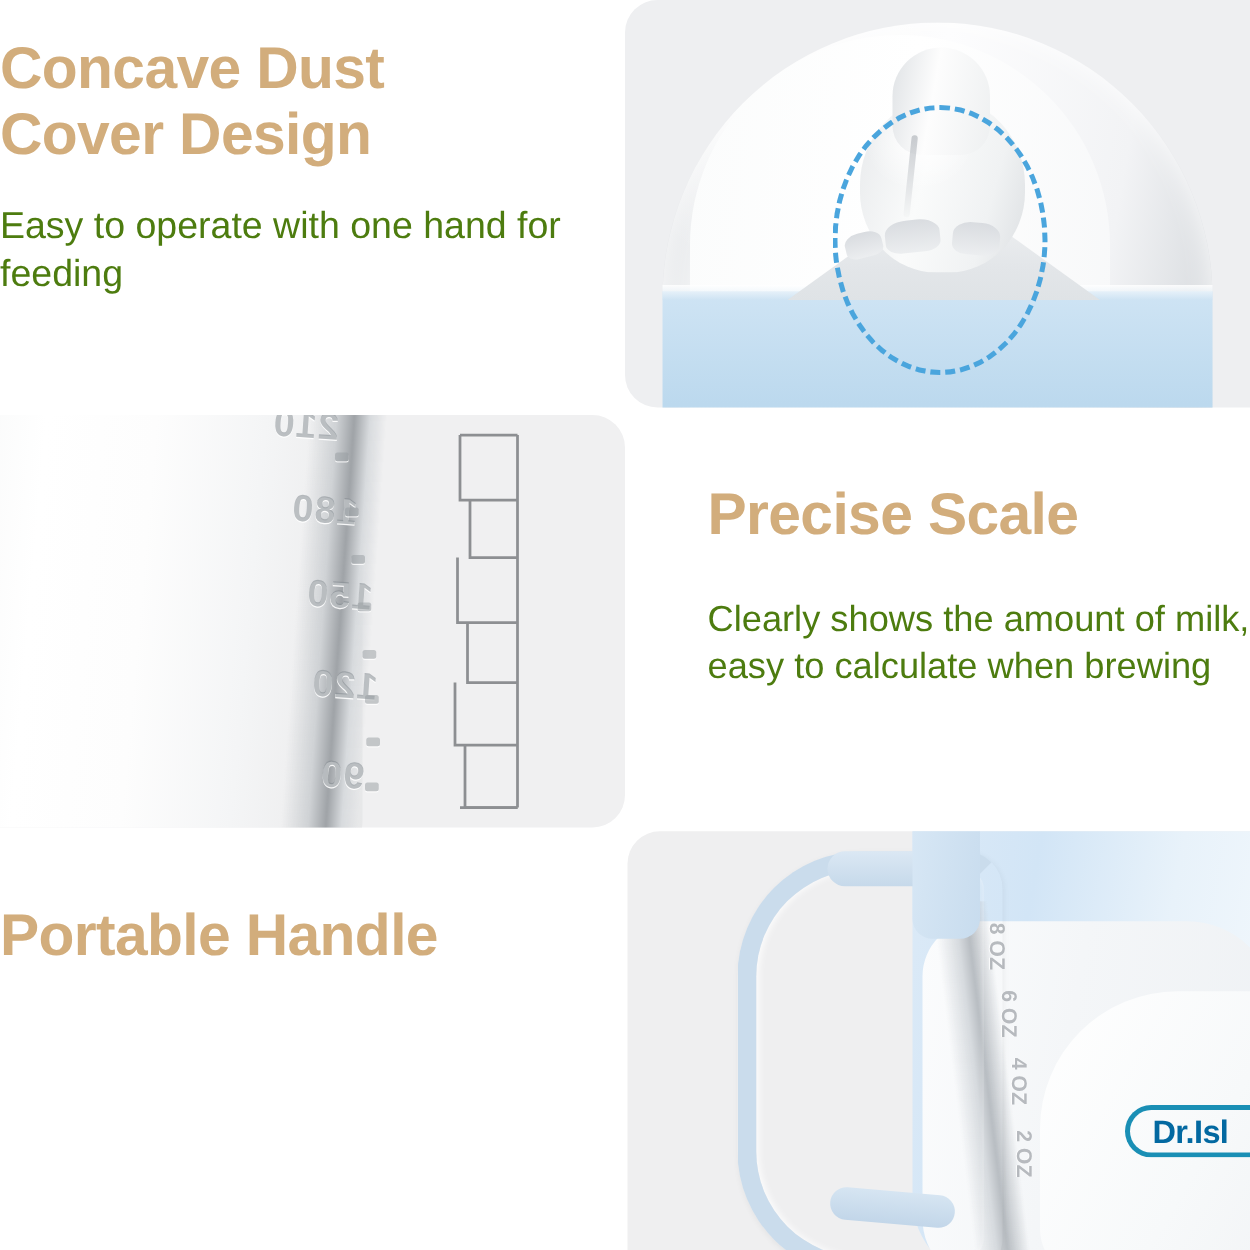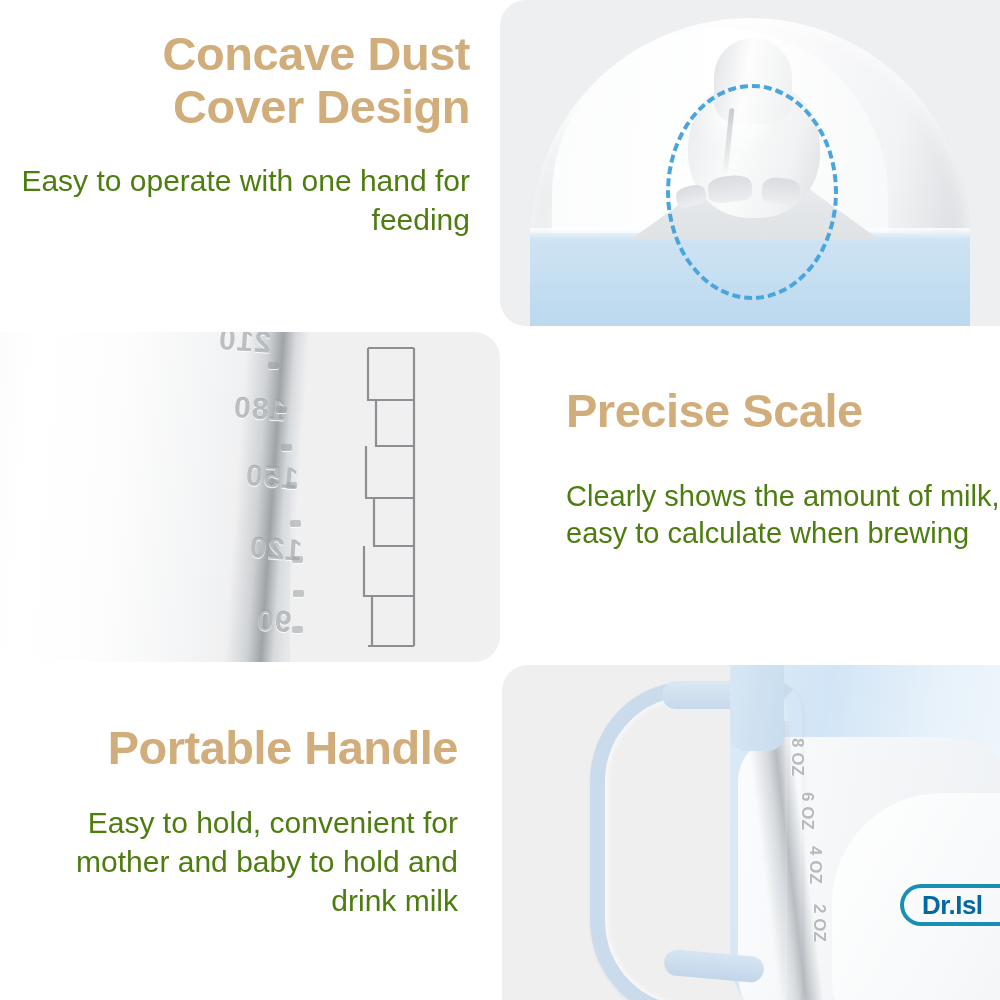--- a/index.html
+++ b/index.html
@@ -33,31 +33,31 @@
     margin: 0;
   }
   .subtext {
     color: #4d7c0f;
     line-height: 1.30;
     margin: 0;
     font-weight: 500;
   }
 
   
-  #block-dustcover { left: 12px; top: 28px; width: 480px; padding-right: 22px; text-align: right; }
+  #block-dustcover { left: 0px; top: 28px; width: 480px; padding-right: 22px; text-align: left; }
   #block-dustcover .headline { font-size: 47px; }
   #block-dustcover .subtext { font-size: 30px; margin-top: 28px; }
 
   
   #block-scale { left: 566px; top: 385px; width: 450px; text-align: left; }
   #block-scale .headline { font-size: 47px; }
   #block-scale .subtext { font-size: 29px; margin-top: 40px; }
 
   
-  #block-handle { left: 0px; top: 722px; width: 480px; padding-right: 22px; text-align: right; padding-left: 31px; }
+  #block-handle { left: 0px; top: 722px; width: 480px; padding-right: 22px; text-align: left; }
   #block-handle .headline { font-size: 47px; }
   #block-handle .subtext { font-size: 30px; margin-top: 28px; }
 
   
   #photo-dustcover {
     left: 500px; top: 0px; width: 500px; height: 326px;
     border-radius: 26px 0 0 26px;
     background: #eeeff1;
   }
   
@@ -330,16 +330,15 @@
     <p class="subtext">Easy to operate with one hand for feeding</p>
   </div>
 
   <div class="text-block" id="block-scale">
     <h2 class="headline">Precise Scale</h2>
     <p class="subtext">Clearly shows the amount of milk, easy to calculate when brewing</p>
   </div>
 
   <div class="text-block" id="block-handle">
     <h2 class="headline">Portable Handle</h2>
-    <p class="subtext">Easy to hold, convenient for mother and baby to hold and drink milk</p>
   </div>
 
 </div>
 
 </body></html>

